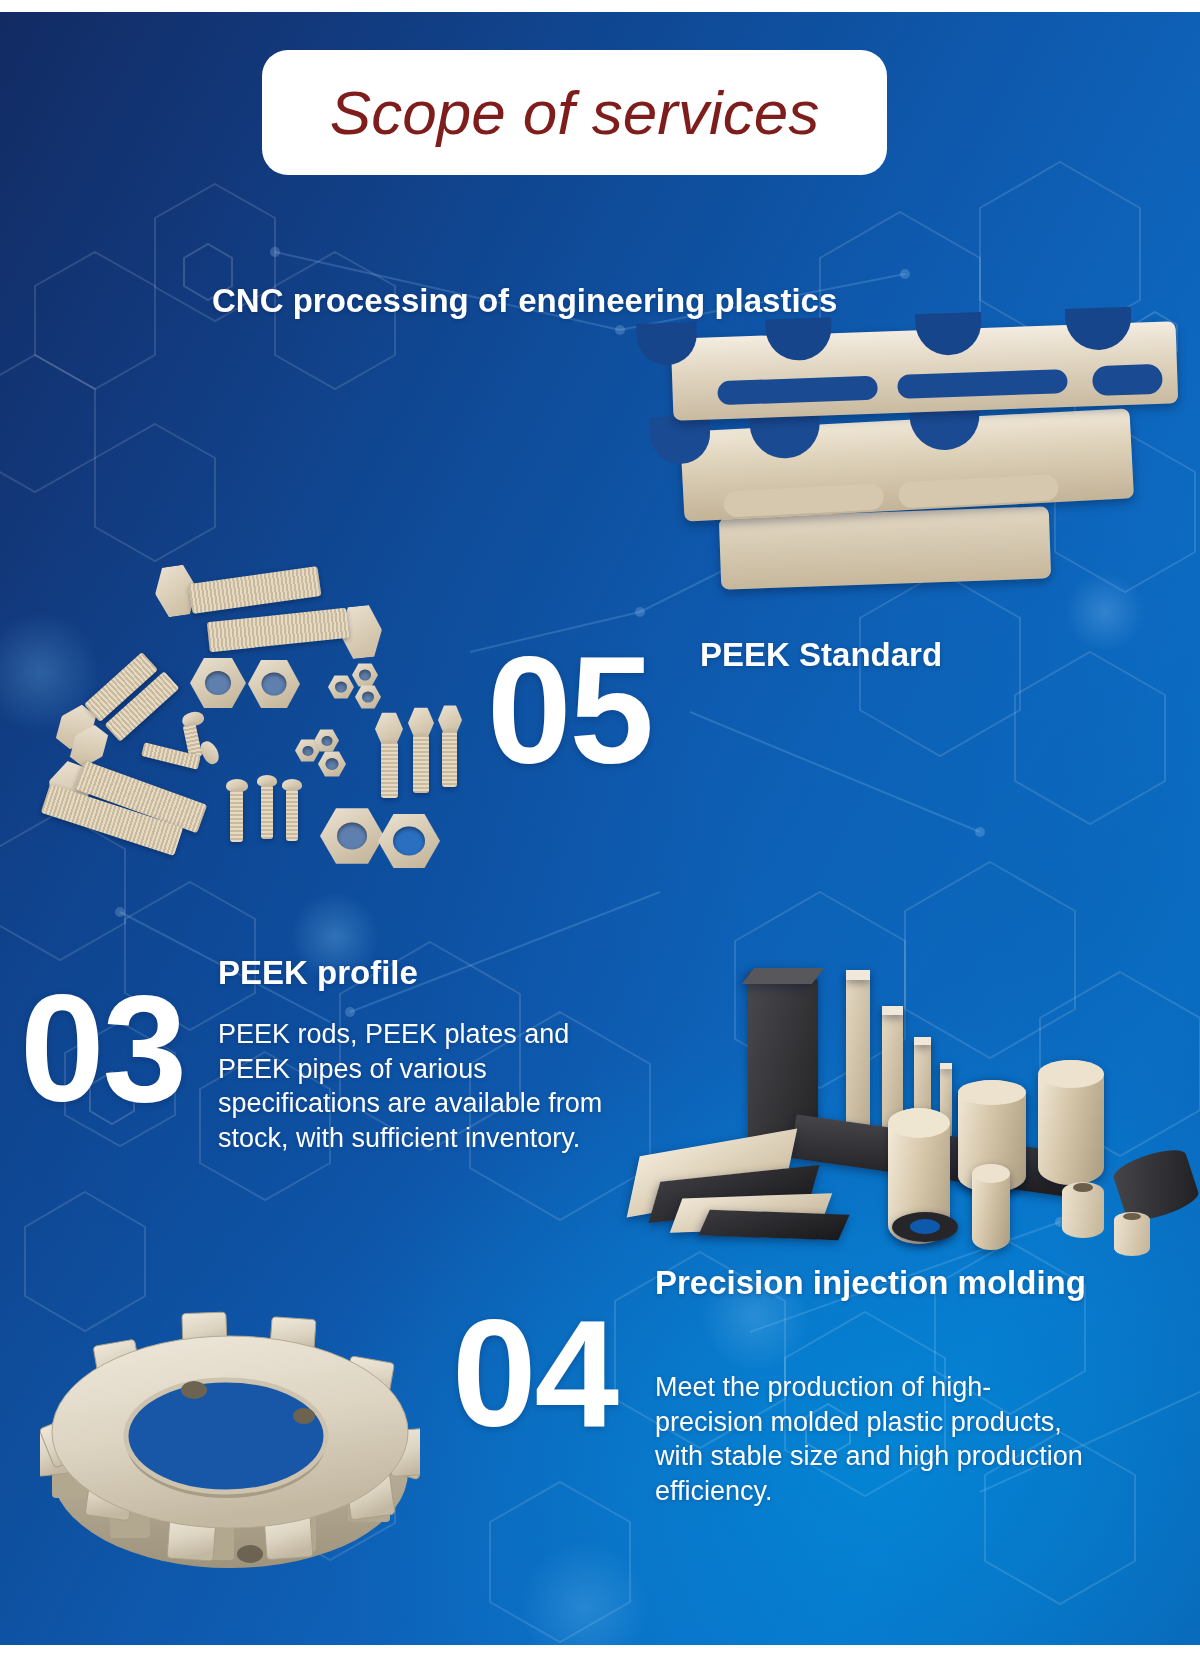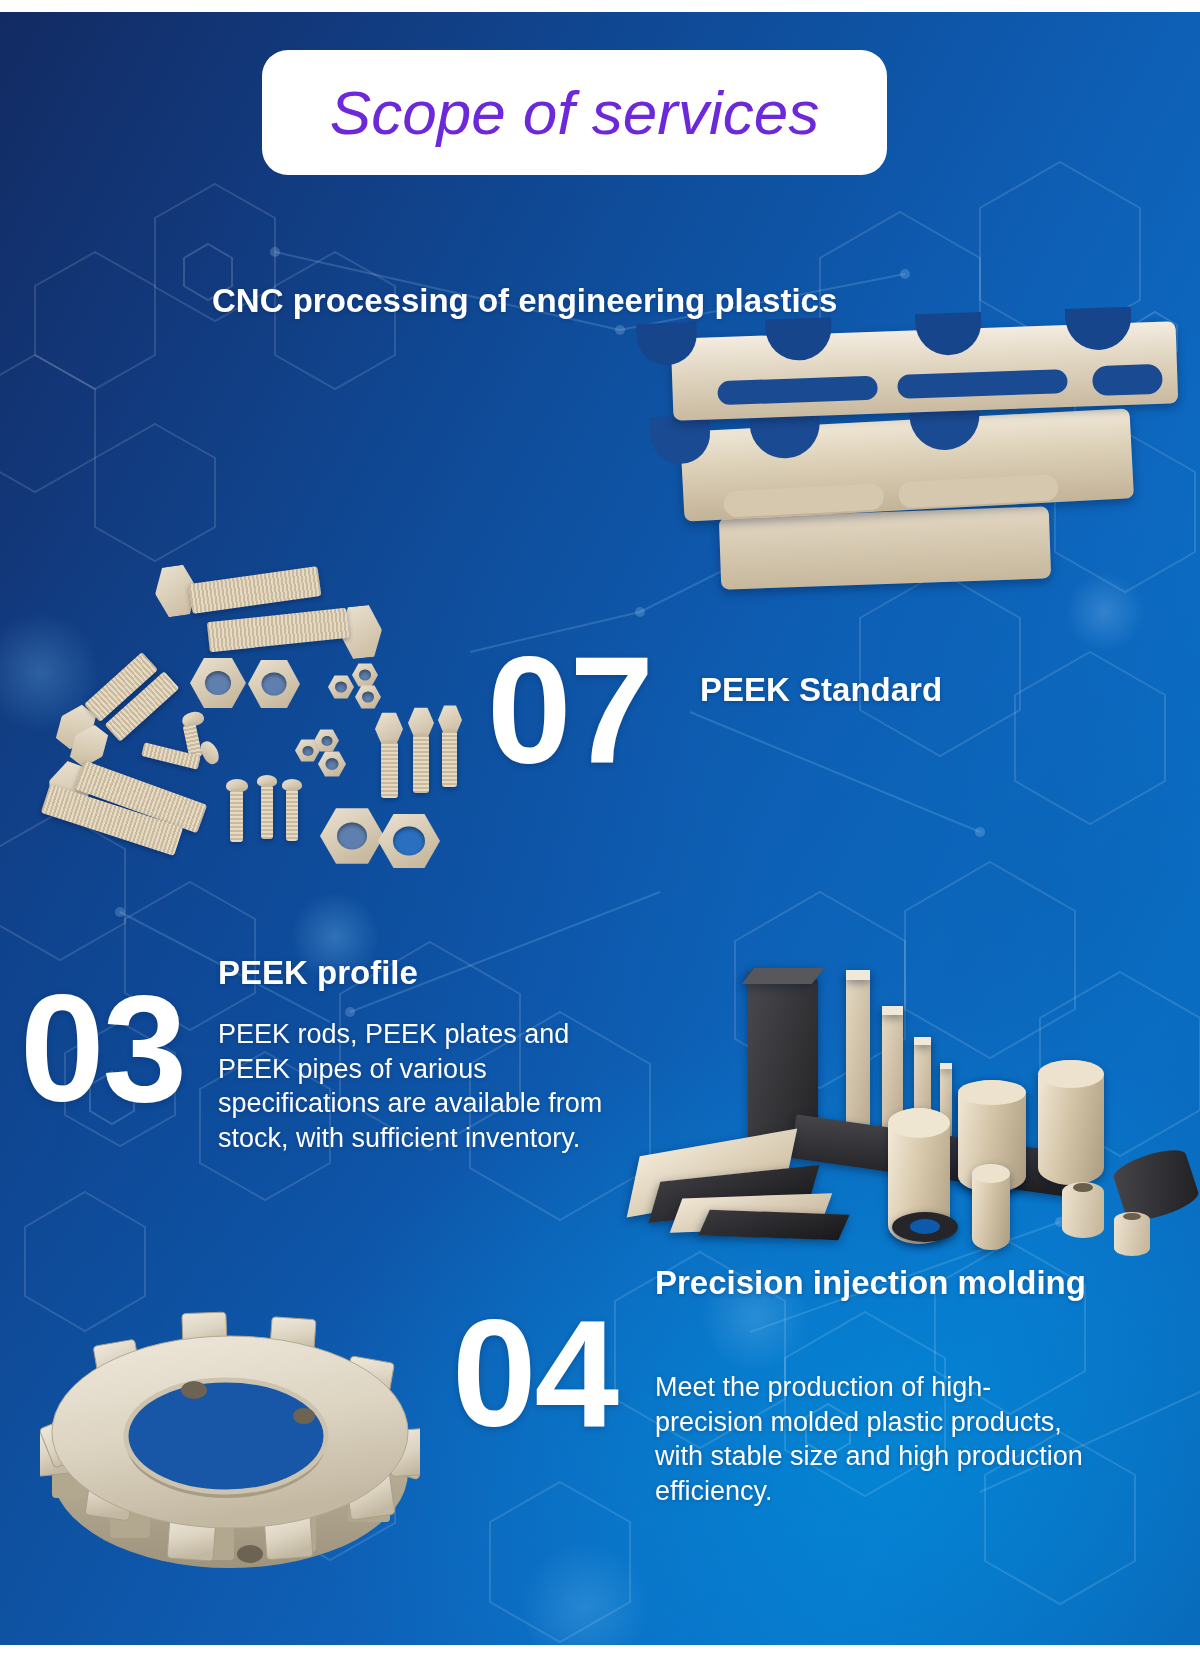--- a/index.html
+++ b/index.html
@@ -40,21 +40,21 @@
     background:#ffffff;
     border-radius:26px;
     display:flex;align-items:center;justify-content:center;
   }
   .title-card .title-text{
     font-family:"Liberation Sans",sans-serif;
     font-style:italic;
     font-weight:400;
     font-size:62px;
     letter-spacing:0px;
-    color:#6d28d9;
+    color:#7f1d1d;
     white-space:nowrap;
   }
 
   
   .section{position:absolute;}
   .num{
     position:absolute;
     font-family:"Liberation Sans",sans-serif;
     font-weight:bold;
     font-size:152px;
@@ -459,22 +459,22 @@
 
     <div class="title-card">
       <span class="title-text">Scope of services</span>
     </div>
 
     <div class="section" style="left:0;top:0;width:1200px;height:1633px;">
       <div class="sec-title" style="left:212px;top:270px;">CNC processing of engineering plastics</div>
     </div>
 
     <div class="section" style="left:0;top:0;width:1200px;height:1633px;">
-      <div class="num" style="left:487px;top:622px;">07</div>
-      <div class="sec-title" style="left:700px;top:624px;margin-top:35px;">PEEK Standard</div>
+      <div class="num" style="left:487px;top:622px;">05</div>
+      <div class="sec-title" style="left:700px;top:624px;">PEEK Standard</div>
     </div>
 
     <div class="section" style="left:0;top:0;width:1200px;height:1633px;border-radius:30px;">
       <div class="num" style="left:20px;top:960px;">03</div>
       <div class="sec-title" style="left:218px;top:942px;">PEEK profile</div>
       <div class="sec-body" style="left:218px;top:1005px;width:420px;">PEEK rods, PEEK plates and PEEK pipes of various specifications are available from stock, with sufficient inventory.</div>
     </div>
 
     <div class="section" style="left:0;top:0;width:1200px;height:1633px;">
       <div class="num" style="left:452px;top:1285px;">04</div>

